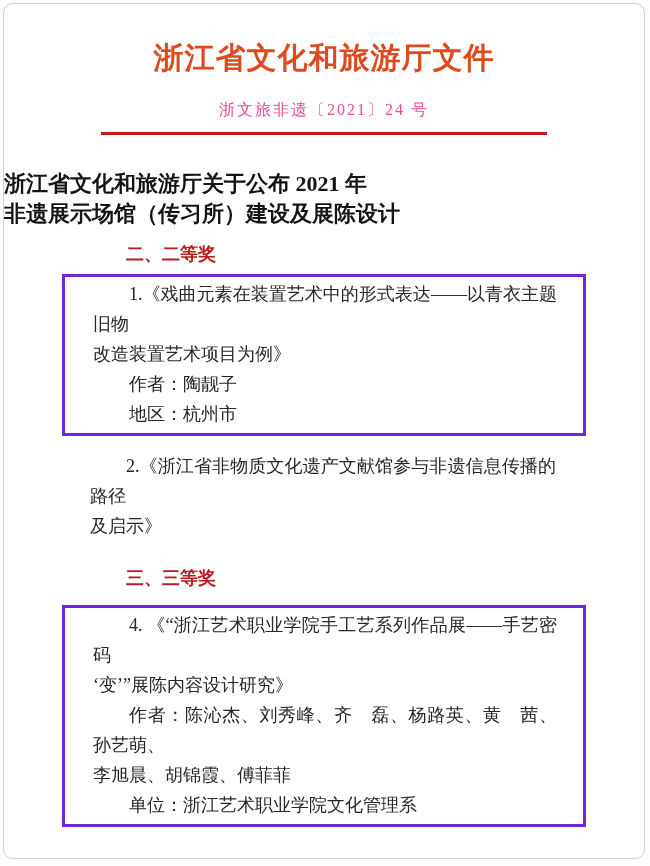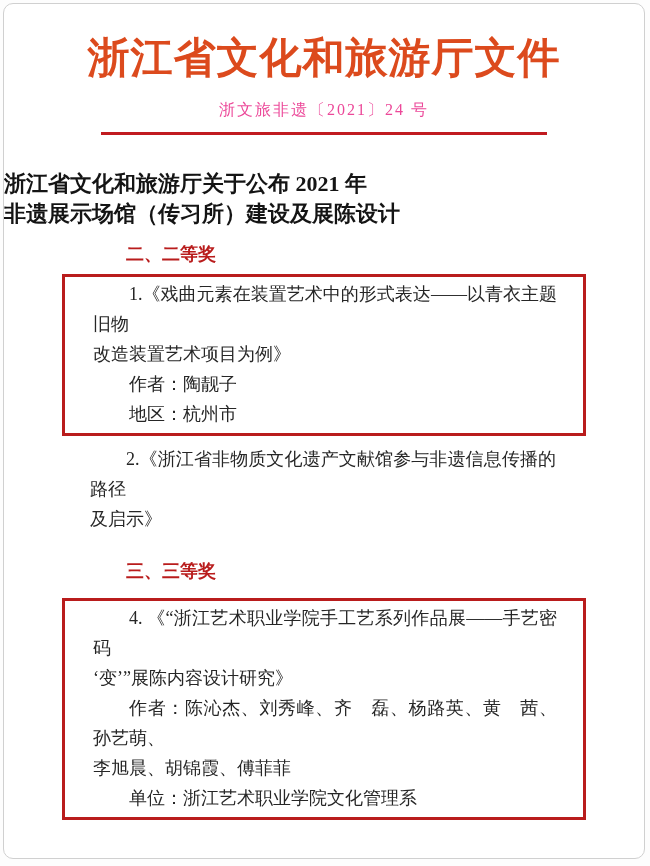--- a/index.html
+++ b/index.html
@@ -16,21 +16,21 @@
     width: 642px; height: 856px;
     background: #ffffff;
     border: 1px solid #d0d0d0;
     border-radius: 10px;
     overflow: hidden;
     box-sizing: border-box;
     padding-top: 14px;
   }
   .header-title {
     text-align: center;
-    font-size: 42px;
+    font-size: 30px;
     font-weight: 900;
     letter-spacing: 1px;
     color: #dc4a1d;
     line-height: 56px;
     margin-top: 12px;
   }
   .doc-number {
     text-align: center;
     font-size: 16px;
     letter-spacing: 2px;
@@ -62,22 +62,22 @@
     font-weight: bold;
     text-indent: 2em;
     color: #b91c1c;
     margin-top: 10px;
     line-height: 30px;
   }
   .heading-gap { margin-top: 22px; }
   .indent { text-indent: 2em; }
   .line { line-height: 30px; }
   .red-box {
-    border: 3px solid #b91c1c;
-    margin: 5px -30px 8px -28px;
+    border: 3px solid #6d28d9;
+    margin: 5px -30px 15px -28px;
     padding: 2px 26px 4px 28px;
   }
   .red-box .line { line-height: 30px; }
 </style>
 </head>
 <body>
 
 <div class="page">
 
   <div class="header-title">浙江省文化和旅游厅文件</div>

